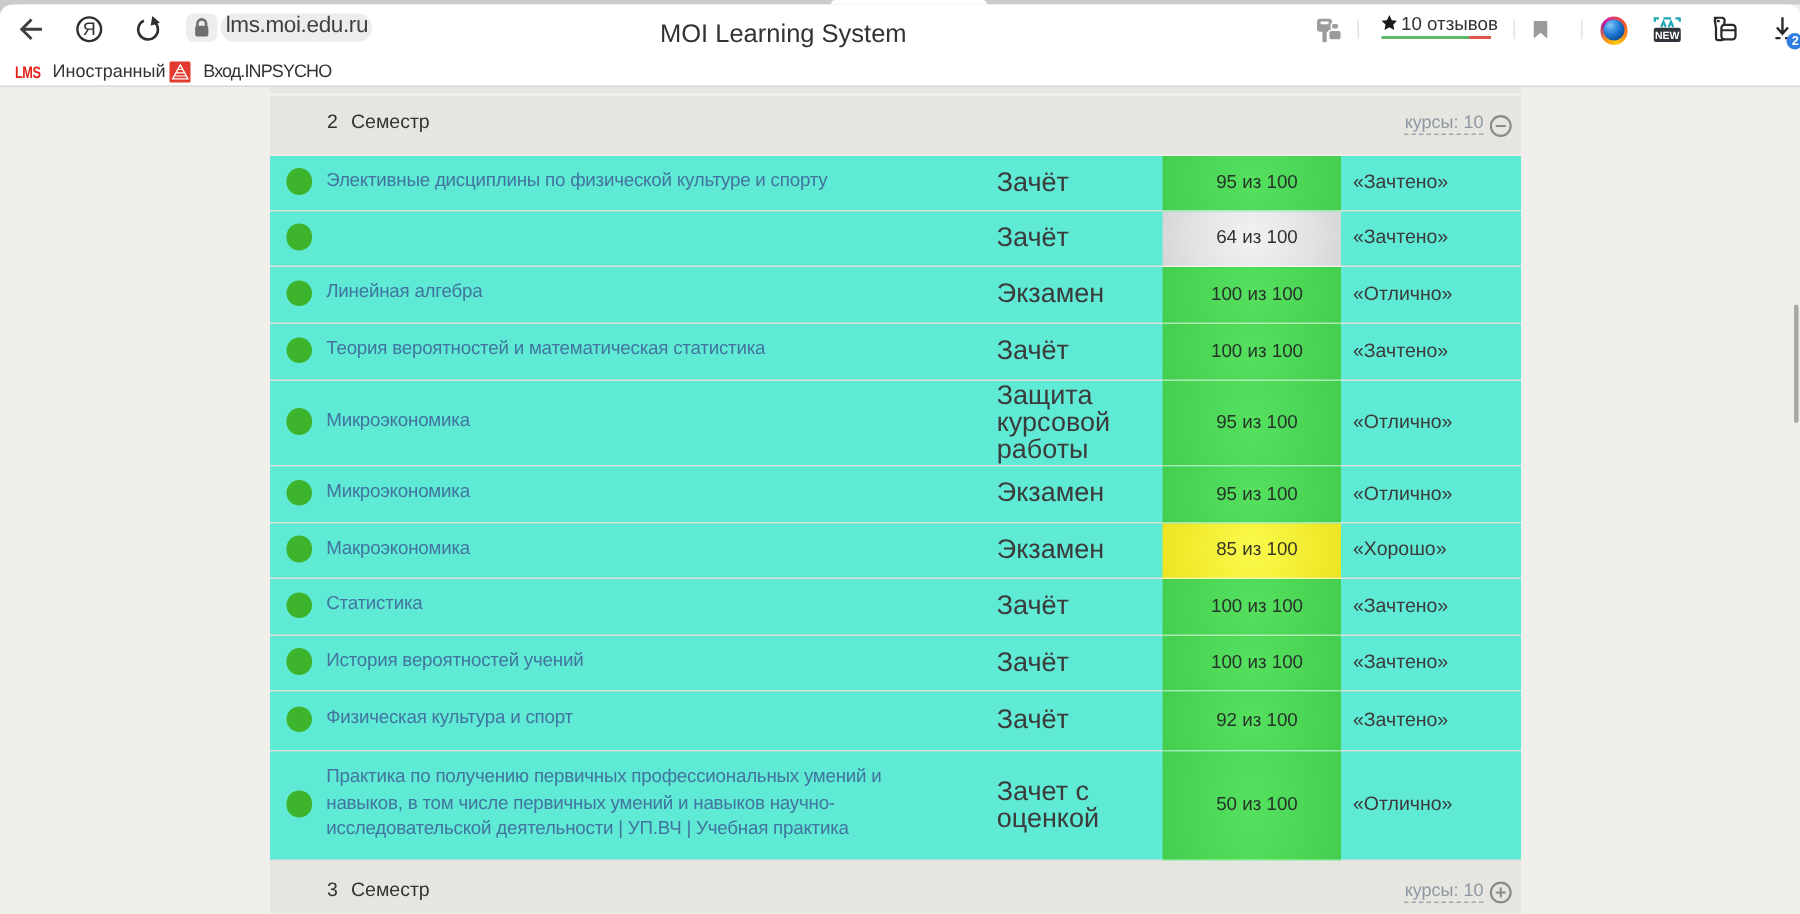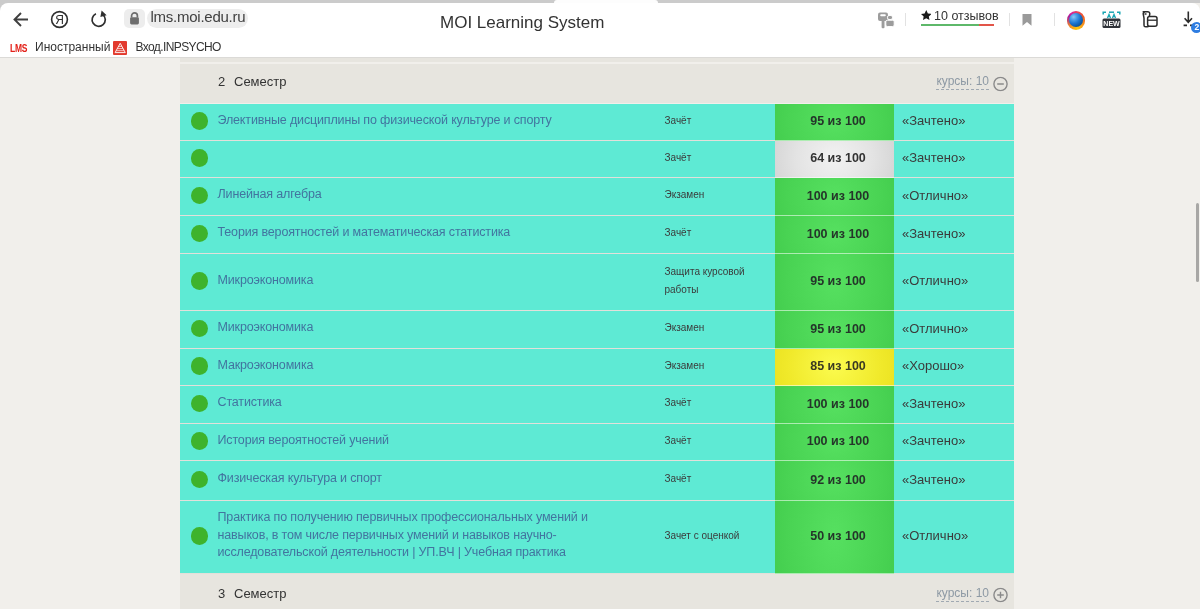--- a/index.html
+++ b/index.html
@@ -37,22 +37,22 @@
   #band3 .kicon { margin-top:3px; }
   .bandnum { position:absolute; left:38px; top:50%; transform:translateY(-50%); margin-top:-2.3px; }
   .bandname { position:absolute; left:54px; top:50%; transform:translateY(-50%); margin-top:-2.3px; }
   .kursy { position:absolute; right:25px; top:50%; transform:translateY(-50%); margin-top:-1.5px; color:#8d99a4; font-size:12px; border-bottom:1px dashed #a0a9b2; padding-bottom:1px; }
   .kicon { position:absolute; right:6px; top:50%; transform:translateY(-50%); width:15px; height:15px; }
 
   #rows { position:absolute; top:46px; left:180px; width:834px; }
   .row { position:relative; width:834px; background:#5eead4; border-bottom:1px solid #e2e0da; }
   .dot { position:absolute; left:10.5px; top:50%; margin-top:-10px; width:17.5px; height:17.5px; border-radius:50%; background:#3eb32c; }
   .name { position:absolute; left:37.5px; top:0; bottom:0; width:440px; padding-bottom:3px; display:flex; align-items:center; font-size:12.5px; letter-spacing:-0.15px; line-height:17.7px; color:#42749f; }
-  .exam { position:absolute; left:484.5px; top:0; bottom:0; width:110px; padding-bottom:3px; display:flex; align-items:center; font-size:10px; line-height:18px; color:#3b3b3b; }
-  .score { position:absolute; left:595px; top:0; width:119px; height:100%; display:flex; align-items:center; justify-content:center; padding-bottom:2px; padding-left:7px; font-size:12.5px; font-weight:bold; color:#25352a; border-bottom:1px solid rgba(255,255,255,0.55); }
+  .exam { position:absolute; left:484.5px; top:0; bottom:0; width:110px; padding-bottom:3px; display:flex; align-items:center; font-size:18px; line-height:18px; color:#3b3b3b; }
+  .score { position:absolute; left:595px; top:0; width:119px; height:100%; display:flex; align-items:center; justify-content:center; padding-bottom:2px; padding-left:7px; font-size:12.5px; font-weight:normal; color:#25352a; border-bottom:1px solid rgba(255,255,255,0.55); }
   .row .score { height:calc(100% + 1px); }
   .grade { position:absolute; left:722px; top:0; bottom:0; padding-bottom:3px; display:flex; align-items:center; font-size:13px; color:#3b3b3b; }
   .g { background:radial-gradient(ellipse 72% 220% at 50% 48%, #56e060 0%, #49d353 55%, #3cc648 100%); }
   .y { background:radial-gradient(ellipse 72% 220% at 50% 48%, #fbfb4e 0%, #f0e92a 55%, #e5db18 100%); color:#3a3a22; }
   .gr { background:radial-gradient(ellipse 72% 220% at 50% 48%, #f2f2f2 0%, #e3e3e3 45%, #c9c9c9 100%); color:#333; }
 
   #thumb { position:absolute; left:1195.5px; top:145px; width:3px; height:79px; background:#a8a7a5; border-radius:2px; }
 </style>
 </head>
 <body>

